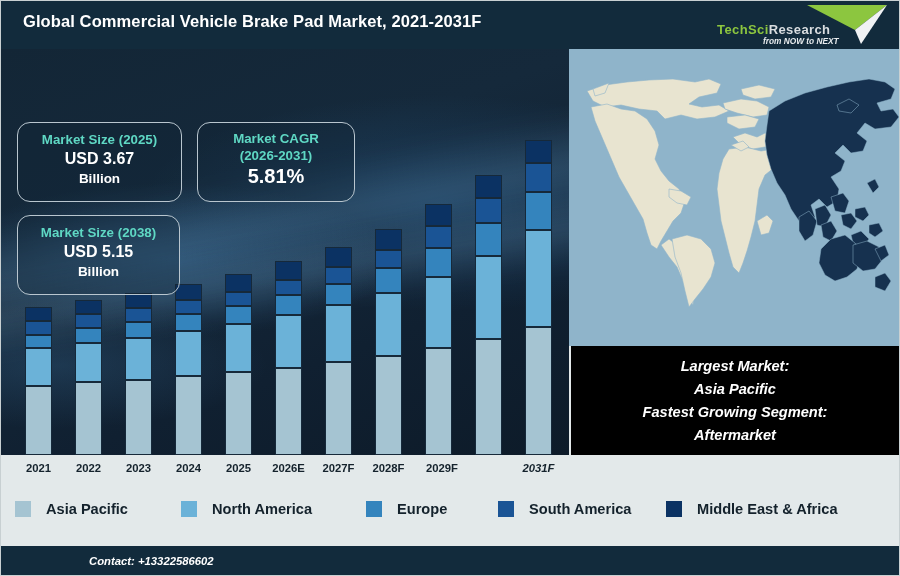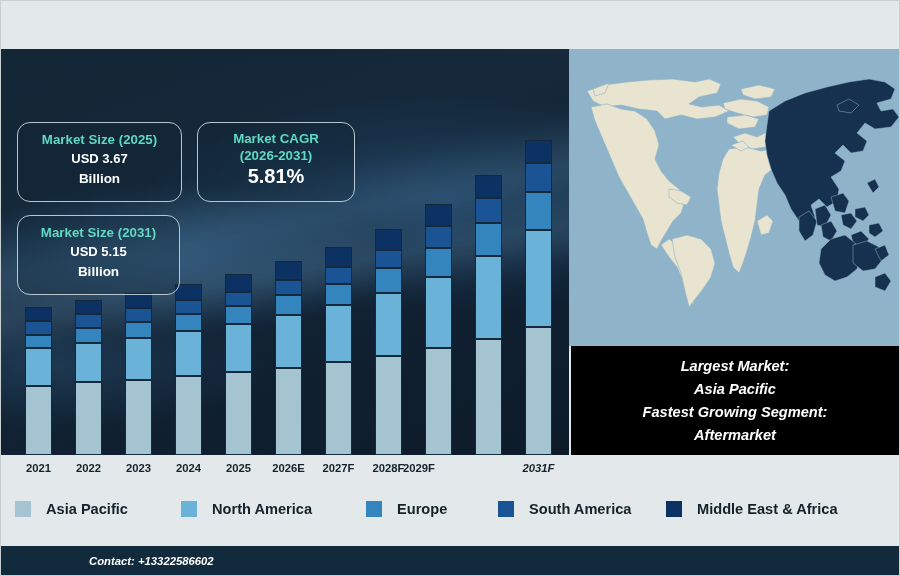--- a/index.html
+++ b/index.html
@@ -109,21 +109,21 @@
     box-sizing: border-box;
   }
   .kpi-title {
     color: #5fd8c4;
     font-size: 13.3px;
     font-weight: bold;
     line-height: 17px;
   }
   .kpi-value {
     color: #ffffff;
-    font-size: 13px;
+    font-size: 16px;
     font-weight: bold;
     line-height: 21px;
   }
   .kpi-unit {
     color: #ffffff;
     font-size: 13.5px;
     font-weight: bold;
     line-height: 19px;
   }
   .kpi-big {
@@ -241,20 +241,33 @@
     white-space: nowrap;
   }
   #footer-contact { left: 88px; }
   #footer-email  { right: 58px; }
 </style>
 </head>
 <body>
 
 <div id="infographic">
 
+  <div class="header">
+    <div class="header-title">Global Commercial Vehicle Brake Pad Market, 2021-2031F</div>
+    <div class="logo-box">
+      <svg class="logo-arrow" viewBox="0 0 182 45">
+        <polygon points="96,2 176,2 144,27" fill="#8cc63f"></polygon>
+        <polygon points="176,2 144,27 150,41" fill="#f0f2f4"></polygon>
+      </svg>
+      <div class="logo-text">
+        <span class="logo-tech">TechSci</span><span class="logo-research">Research</span>
+      </div>
+      <div class="logo-tag">from NOW to NEXT</div>
+    </div>
+  </div>
 
   <div class="chart-panel">
     <div class="glow-band"></div>
     <div class="glow-band2"></div>
 
     <div class="plot" id="plot">
         <div class="bar" style="left: 24px; width: 27px; height: 148.135px;">
           <div class="seg" style="height: 14.1892px; background: rgb(11, 50, 99);"></div>
           <div class="seg" style="height: 14.1892px; background: rgb(26, 84, 149);"></div>
           <div class="seg" style="height: 13.0541px; background: rgb(52, 132, 189);"></div>
@@ -339,36 +352,36 @@
       <div class="kpi-unit">Billion</div>
     </div>
 
     <div class="kpi-card" id="kpi-cagr">
       <div class="kpi-title">Market CAGR</div>
       <div class="kpi-title">(2026-2031)</div>
       <div class="kpi-big">5.81%</div>
     </div>
 
     <div class="kpi-card" id="kpi-size-2031">
-      <div class="kpi-title">Market Size (2031)</div>
+      <div class="kpi-title">Market Size (2038)</div>
       <div class="kpi-value">USD 5.15</div>
       <div class="kpi-unit">Billion</div>
     </div>
   </div>
 
   <div class="axis" id="axis">
       <div class="axis-label" style="left: 12.5px;">2021</div>
       <div class="axis-label" style="left: 62.5px;">2022</div>
       <div class="axis-label" style="left: 112.5px;">2023</div>
       <div class="axis-label" style="left: 162.5px;">2024</div>
       <div class="axis-label" style="left: 212.5px;">2025</div>
       <div class="axis-label" style="left: 262.5px;">2026E</div>
       <div class="axis-label" style="left: 312.5px;">2027F</div>
       <div class="axis-label" style="left: 362.5px;">2028F</div>
-      <div class="axis-label" style="left: 393px;">2029F</div>
+      <div class="axis-label" style="left: 416px;">2029F</div>
       <div class="axis-label" style="left: 451px; margin-top: 32px;">2030F</div>
       <div class="axis-label" style="left: 512.5px; font-style: italic;">2031F</div>
     </div>
 
   <div class="map-panel">
     <svg width="332" height="297" viewBox="0 0 332 297">
       <rect x="0" y="0" width="332" height="297" fill="#8fb4ca"></rect>
       <g fill="#e8e4d0" stroke="#8fb4ca" stroke-width="0.6">
         <path d="M18,42 L36,36 L58,33 L80,31 L104,30 L126,33 L140,30 L152,35 L148,44 L130,48 L120,55 L133,58 L150,56 L160,62 L146,68 L128,70 L112,66 L96,70 L88,62 L70,60 L52,56 L36,58 L24,52 Z"></path>
         <path d="M24,40 L40,34 L36,44 L26,47 Z"></path>

